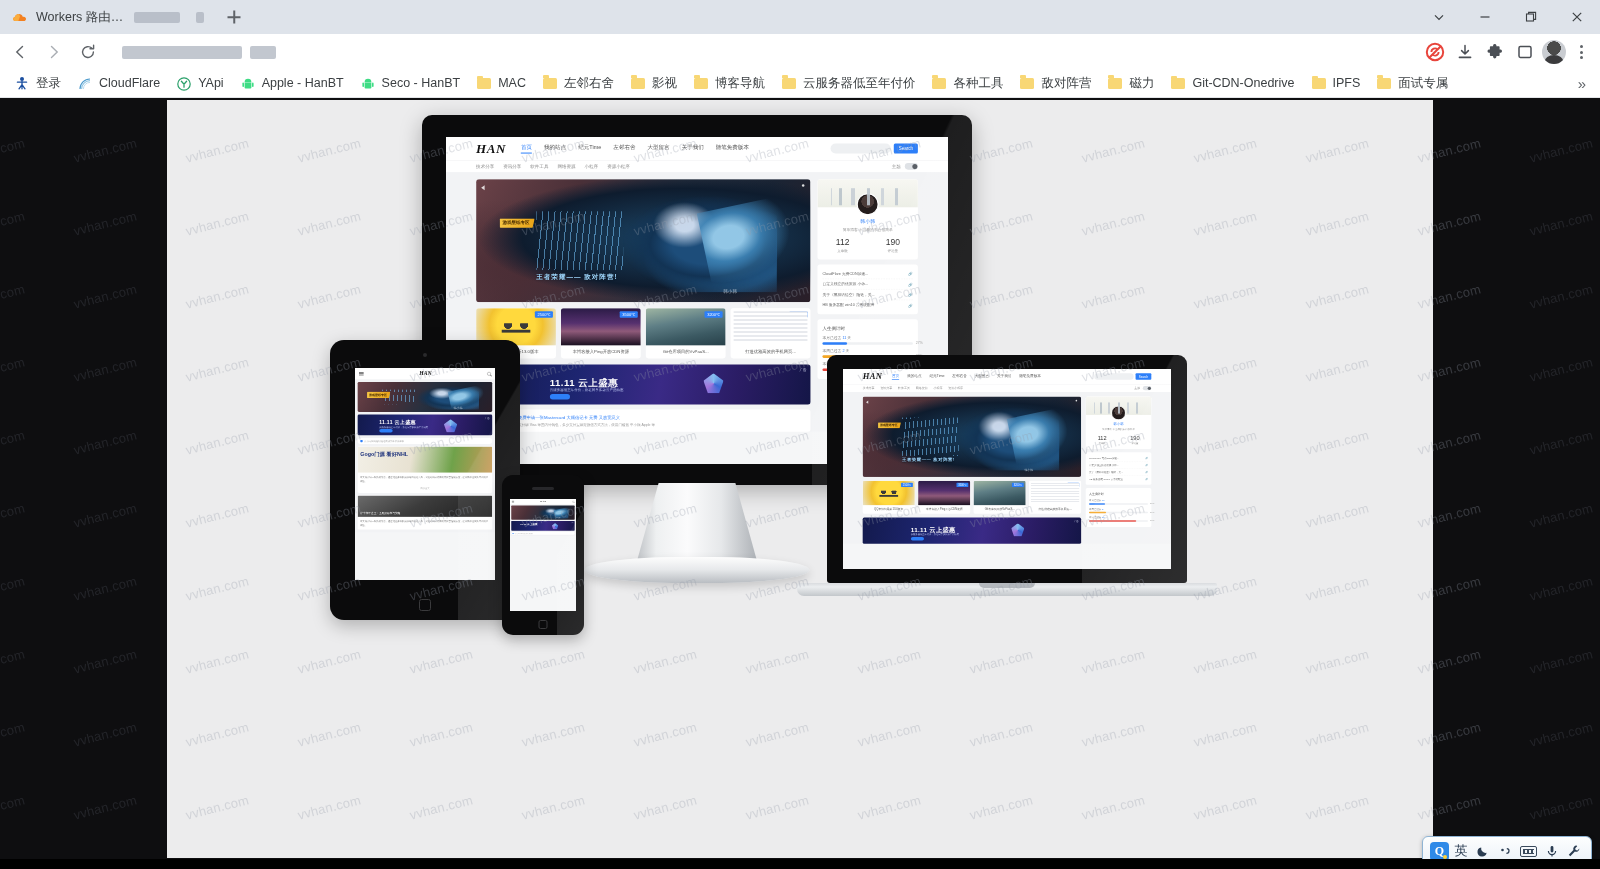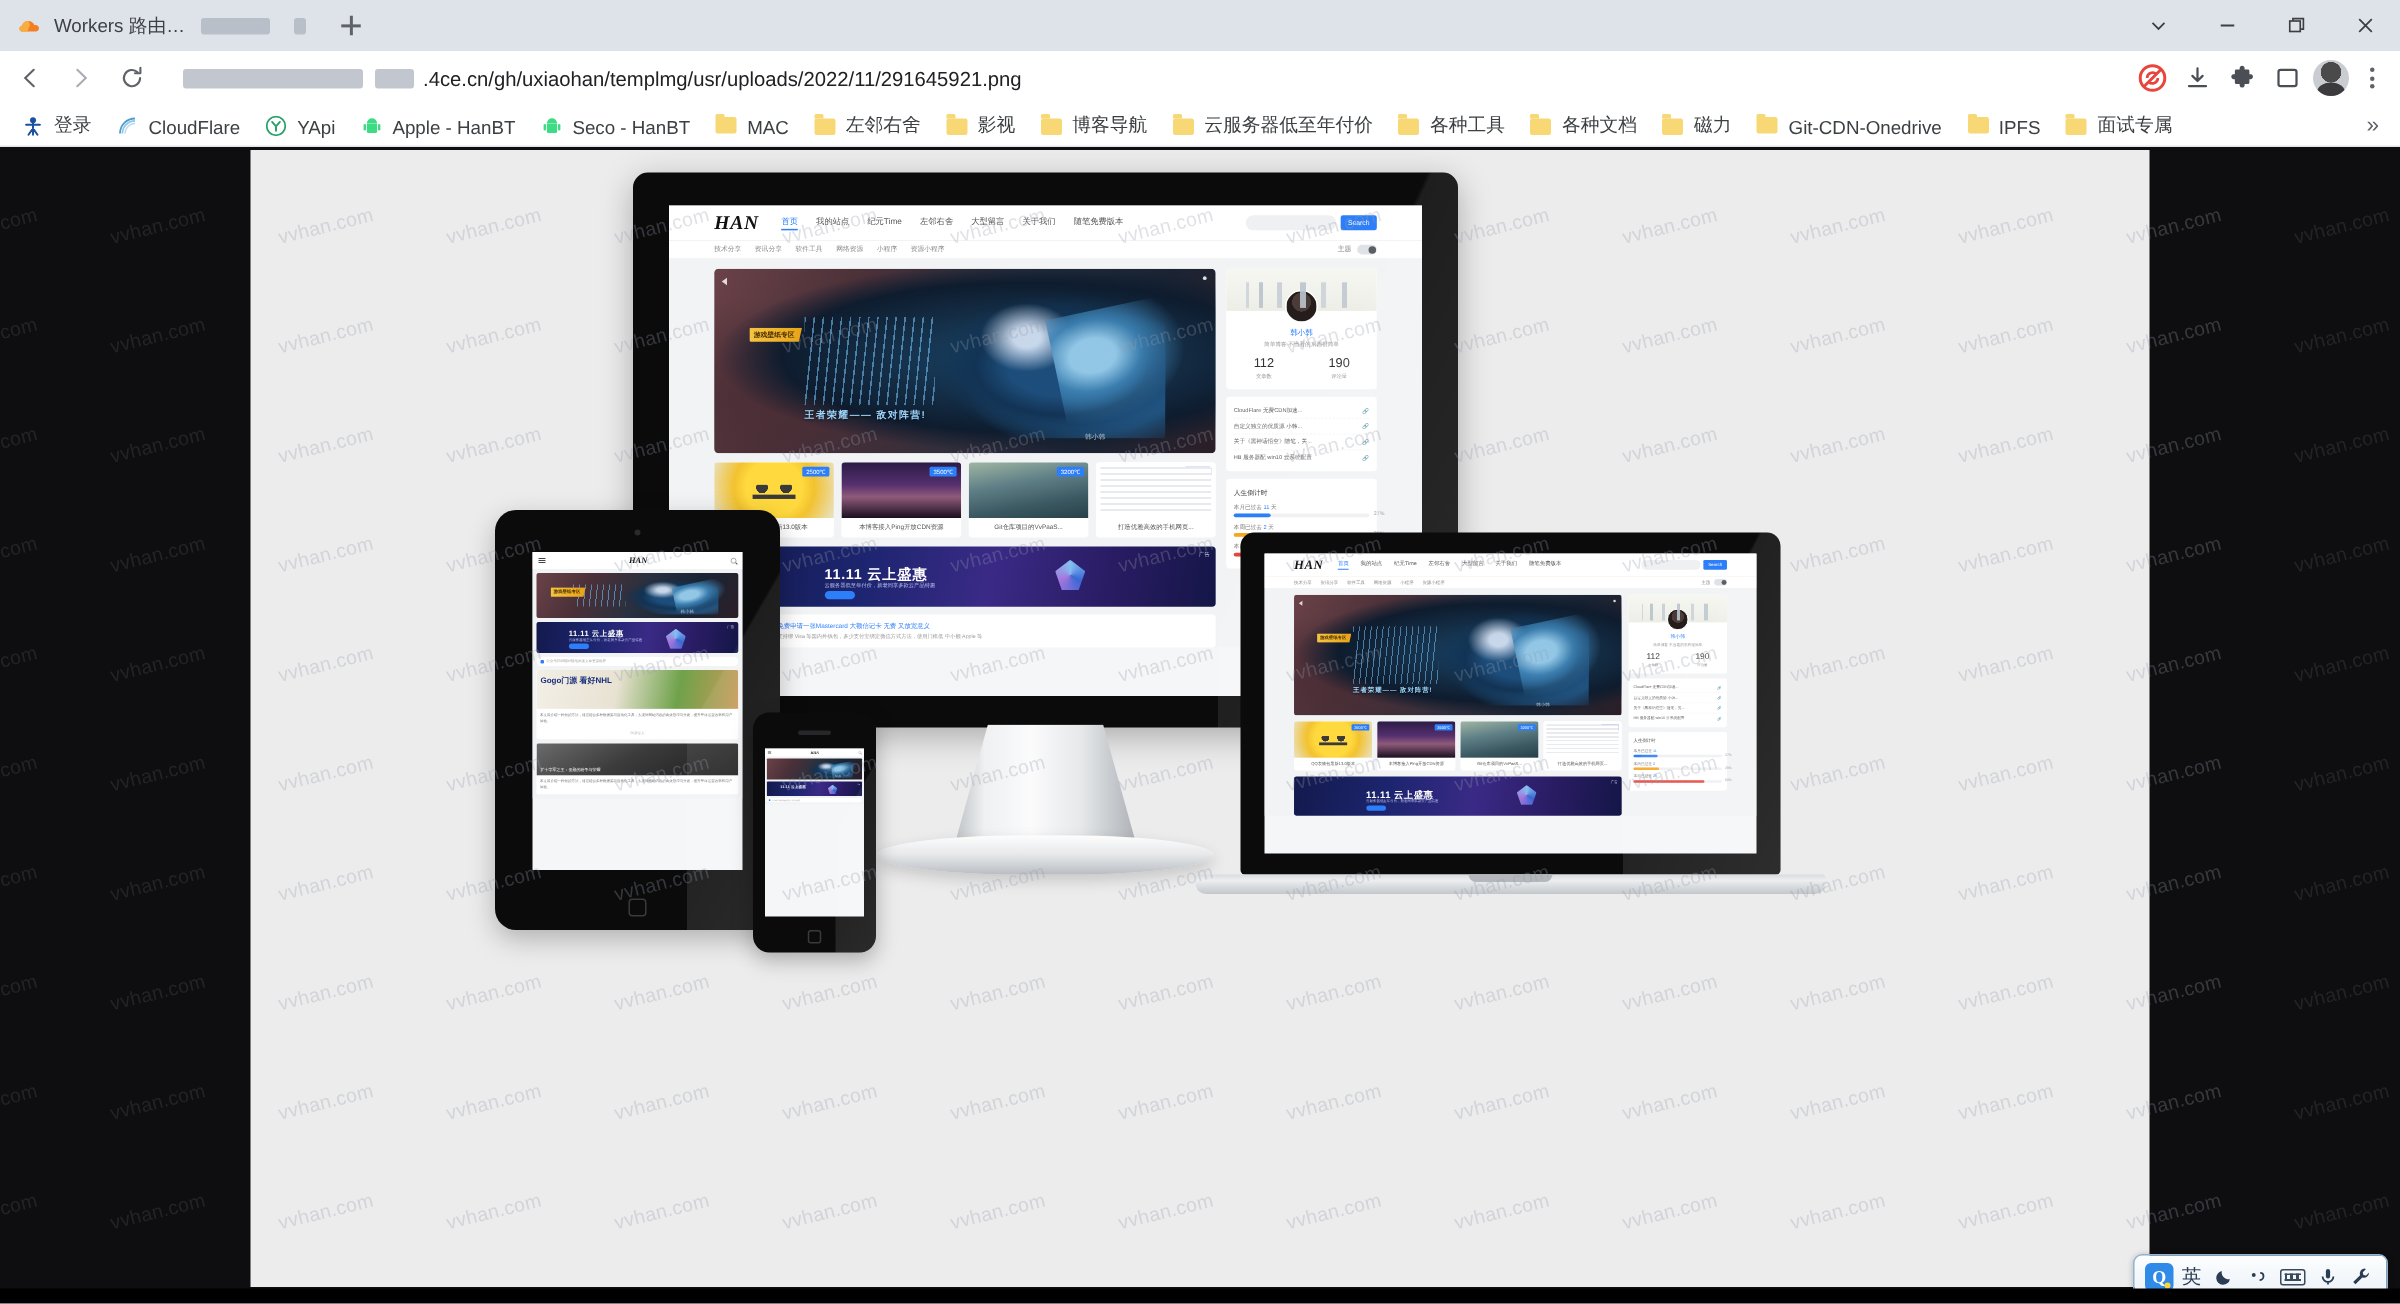--- a/index.html
+++ b/index.html
@@ -82,21 +82,21 @@
   .kebab { width:22px; height:26px; display:flex; flex-direction:column; align-items:center;
            justify-content:center; gap:2.5px; cursor:pointer; }
   .kebab i { width:3px; height:3px; border-radius:50%; background:#5f6368; display:block; }
 
   
   .bookmarks {
     height:28px; background:#fff; display:flex; align-items:center;
     padding:0 6px; gap:0px; font-size:12.5px; color:#3c4043; overflow:hidden;
     border-bottom:1px solid #e3e5e8;
   }
-  .bm { display:flex; align-items:flex-end; gap:6px; padding:3px 8px; border-radius:4px;
+  .bm { display:flex; align-items:flex-start; gap:6px; padding:3px 8px; border-radius:4px;
         cursor:pointer; white-space:nowrap; flex:0 0 auto; }
   .bm-ico { width:16px; height:16px; flex:0 0 16px; display:flex; align-items:center; justify-content:center; }
   .folder {
     width:14px; height:11px; background:#f8d775; border-radius:1.5px; position:relative;
   }
   .folder::before{
     content:''; position:absolute; top:-2.5px; left:0; width:6px; height:3px;
     background:#f8d775; border-radius:1px 1px 0 0;
   }
   .bm-overflow { margin-left:auto; padding:2px 8px; color:#5f6368; font-size:15px; cursor:pointer; }
@@ -475,21 +475,20 @@
     <div class="navbtn">
       <svg width="18" height="18" viewBox="0 0 18 18">
         <path d="M14.4 9a5.4 5.4 0 1 1-1.7-3.9" stroke="#5f6368" stroke-width="1.4" fill="none" stroke-linecap="round"></path>
         <path d="M14.6 2.2v3.6h-3.6" stroke="#5f6368" stroke-width="1.4" fill="none" stroke-linecap="round" stroke-linejoin="round"></path>
       </svg>
     </div>
 
     <div class="omnibox">
       <span class="url-redact"></span>
       <span class="url-redact2"></span>
-      <span>.4ce.cn/gh/uxiaohan/templmg/usr/uploads/2022/11/291645921.png</span>
     </div>
 
     <div class="toolbar-icons">
       <div class="ticon">
         <svg width="20" height="20" viewBox="0 0 20 20">
           <circle cx="10" cy="10" r="8.2" fill="none" stroke="#e8453c" stroke-width="2"></circle>
           <path d="M13.6 10a3.6 3.6 0 0 1-6.2 2.5" stroke="#e8453c" stroke-width="1.8" fill="none"></path>
           <path d="M6.4 10a3.6 3.6 0 0 1 6.2-2.5" stroke="#e8453c" stroke-width="1.8" fill="none"></path>
           <path d="M4.2 15.8L15.8 4.2" stroke="#e8453c" stroke-width="2"></path>
         </svg>
@@ -609,21 +608,21 @@
     <div class="bm">
       <span class="bm-ico">
           <span class="folder"></span>
         </span>
       <span>各种工具</span>
     </div>
     <div class="bm">
       <span class="bm-ico">
           <span class="folder"></span>
         </span>
-      <span>各种文档</span>
+      <span>敌对阵营</span>
     </div>
     <div class="bm">
       <span class="bm-ico">
           <span class="folder"></span>
         </span>
       <span>磁力</span>
     </div>
     <div class="bm">
       <span class="bm-ico">
           <span class="folder"></span>

